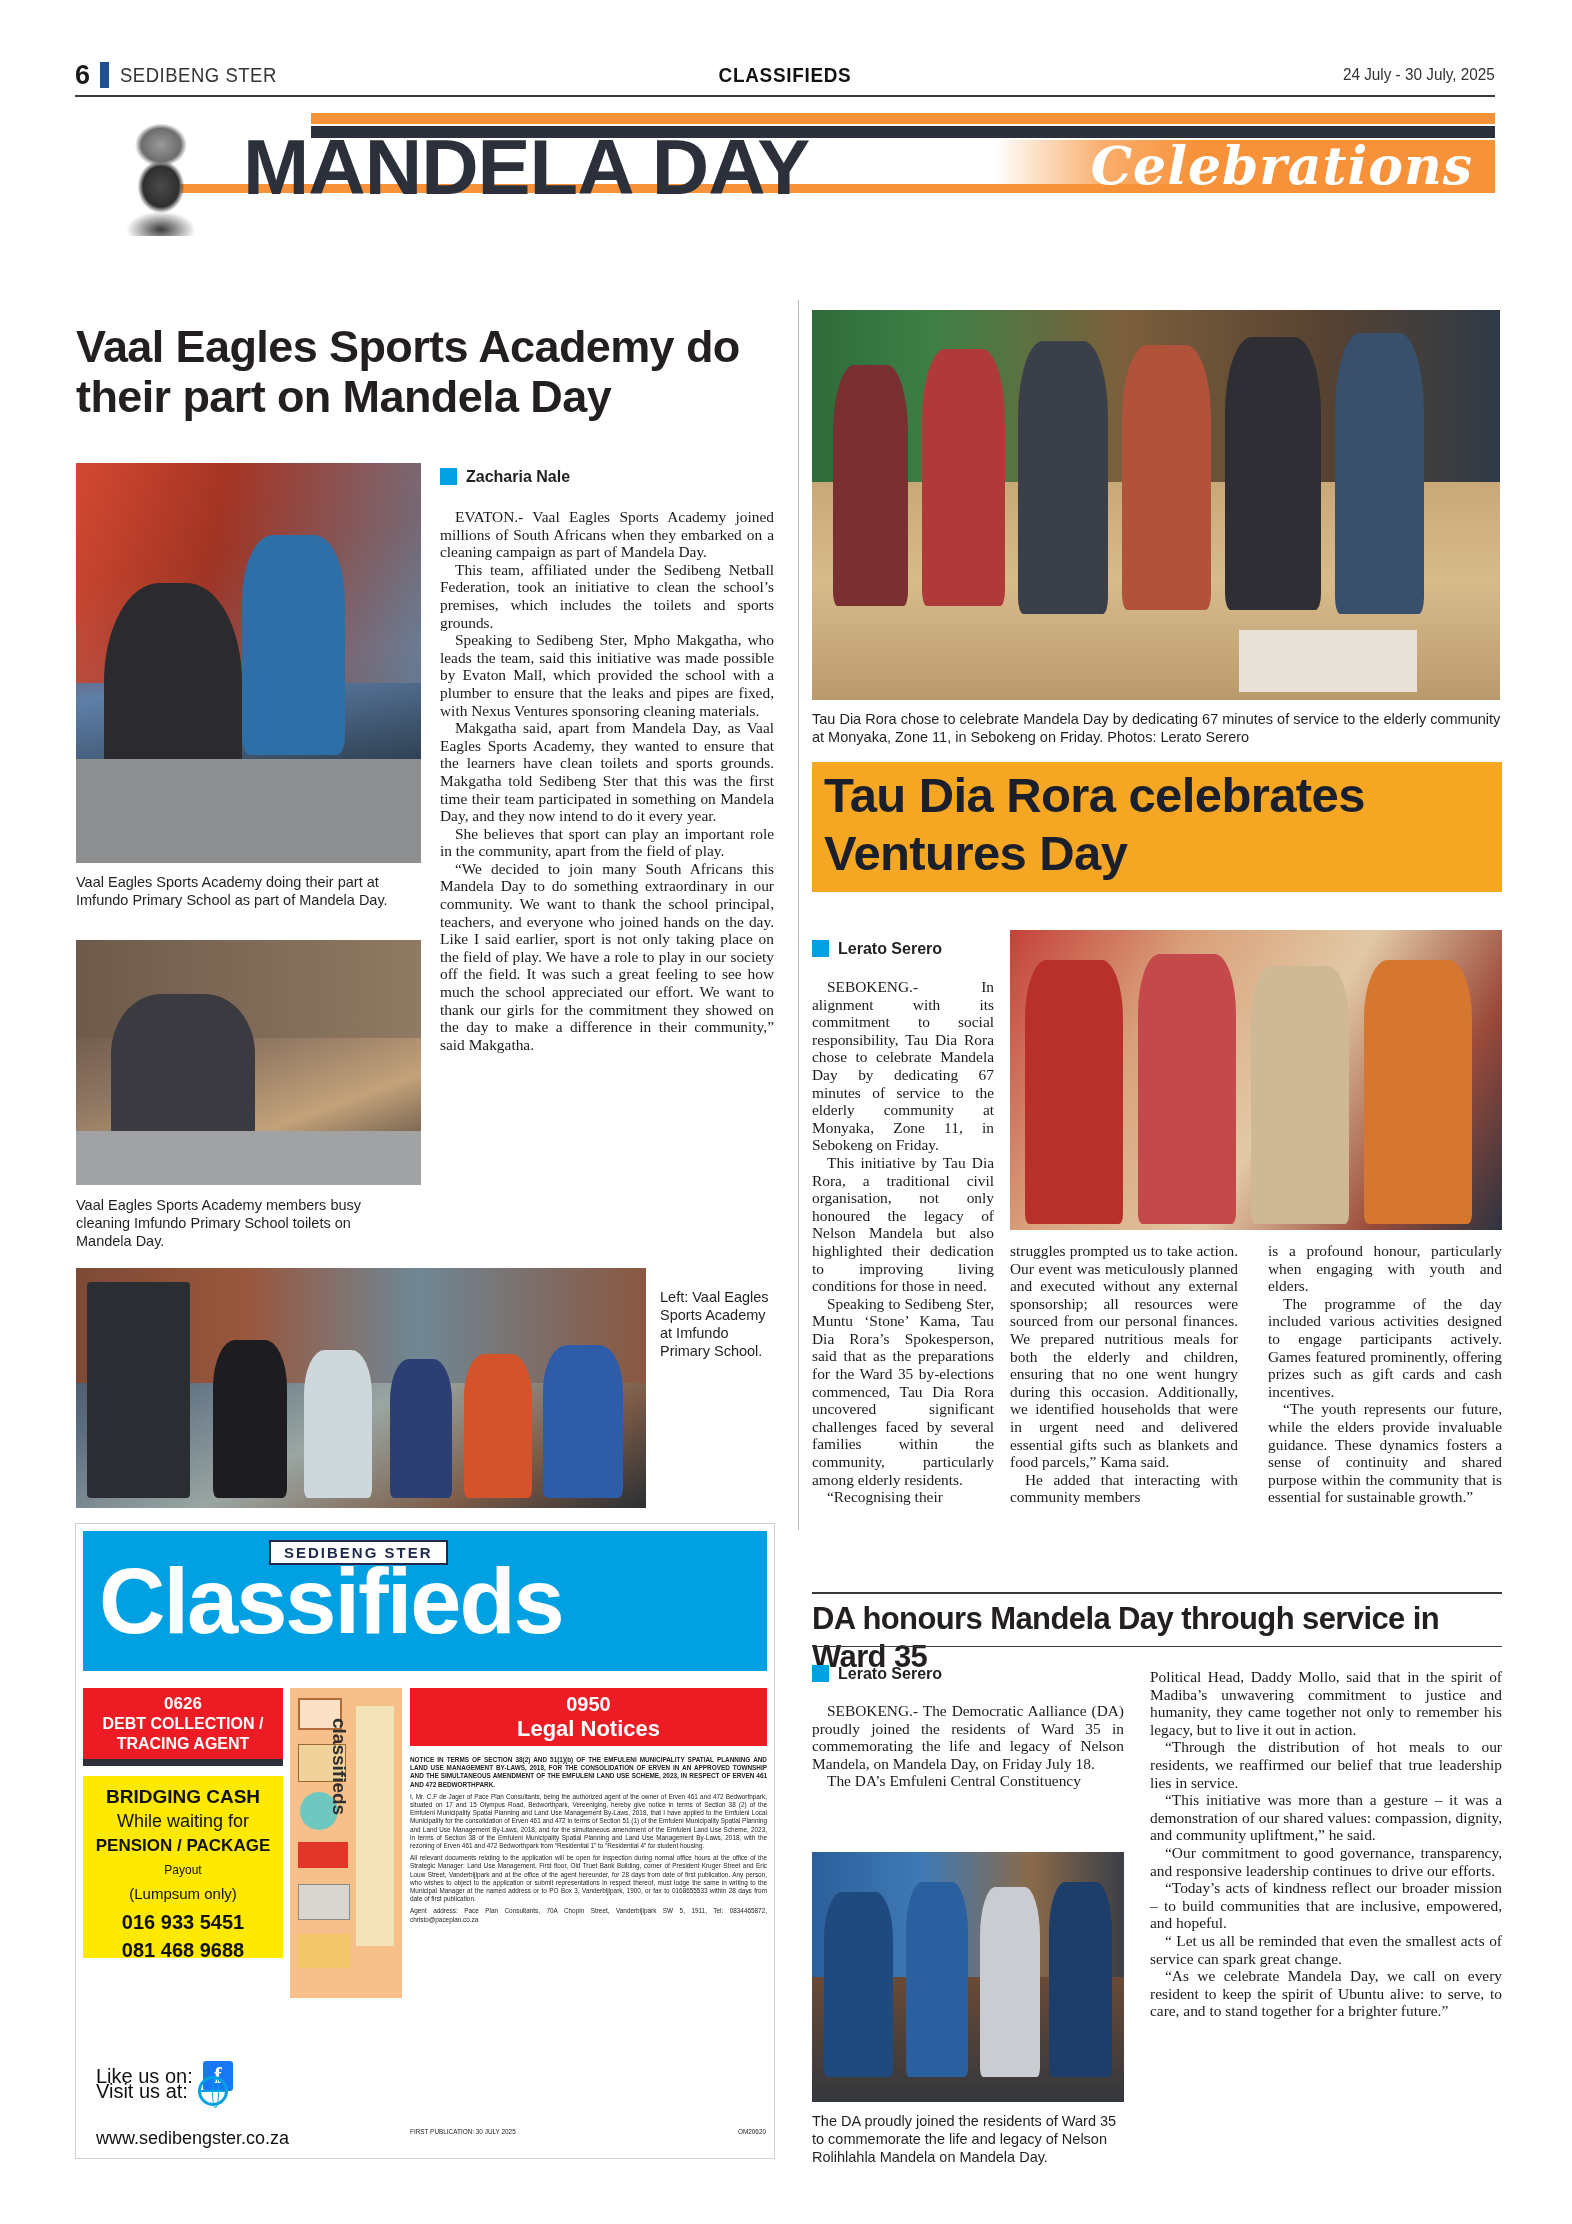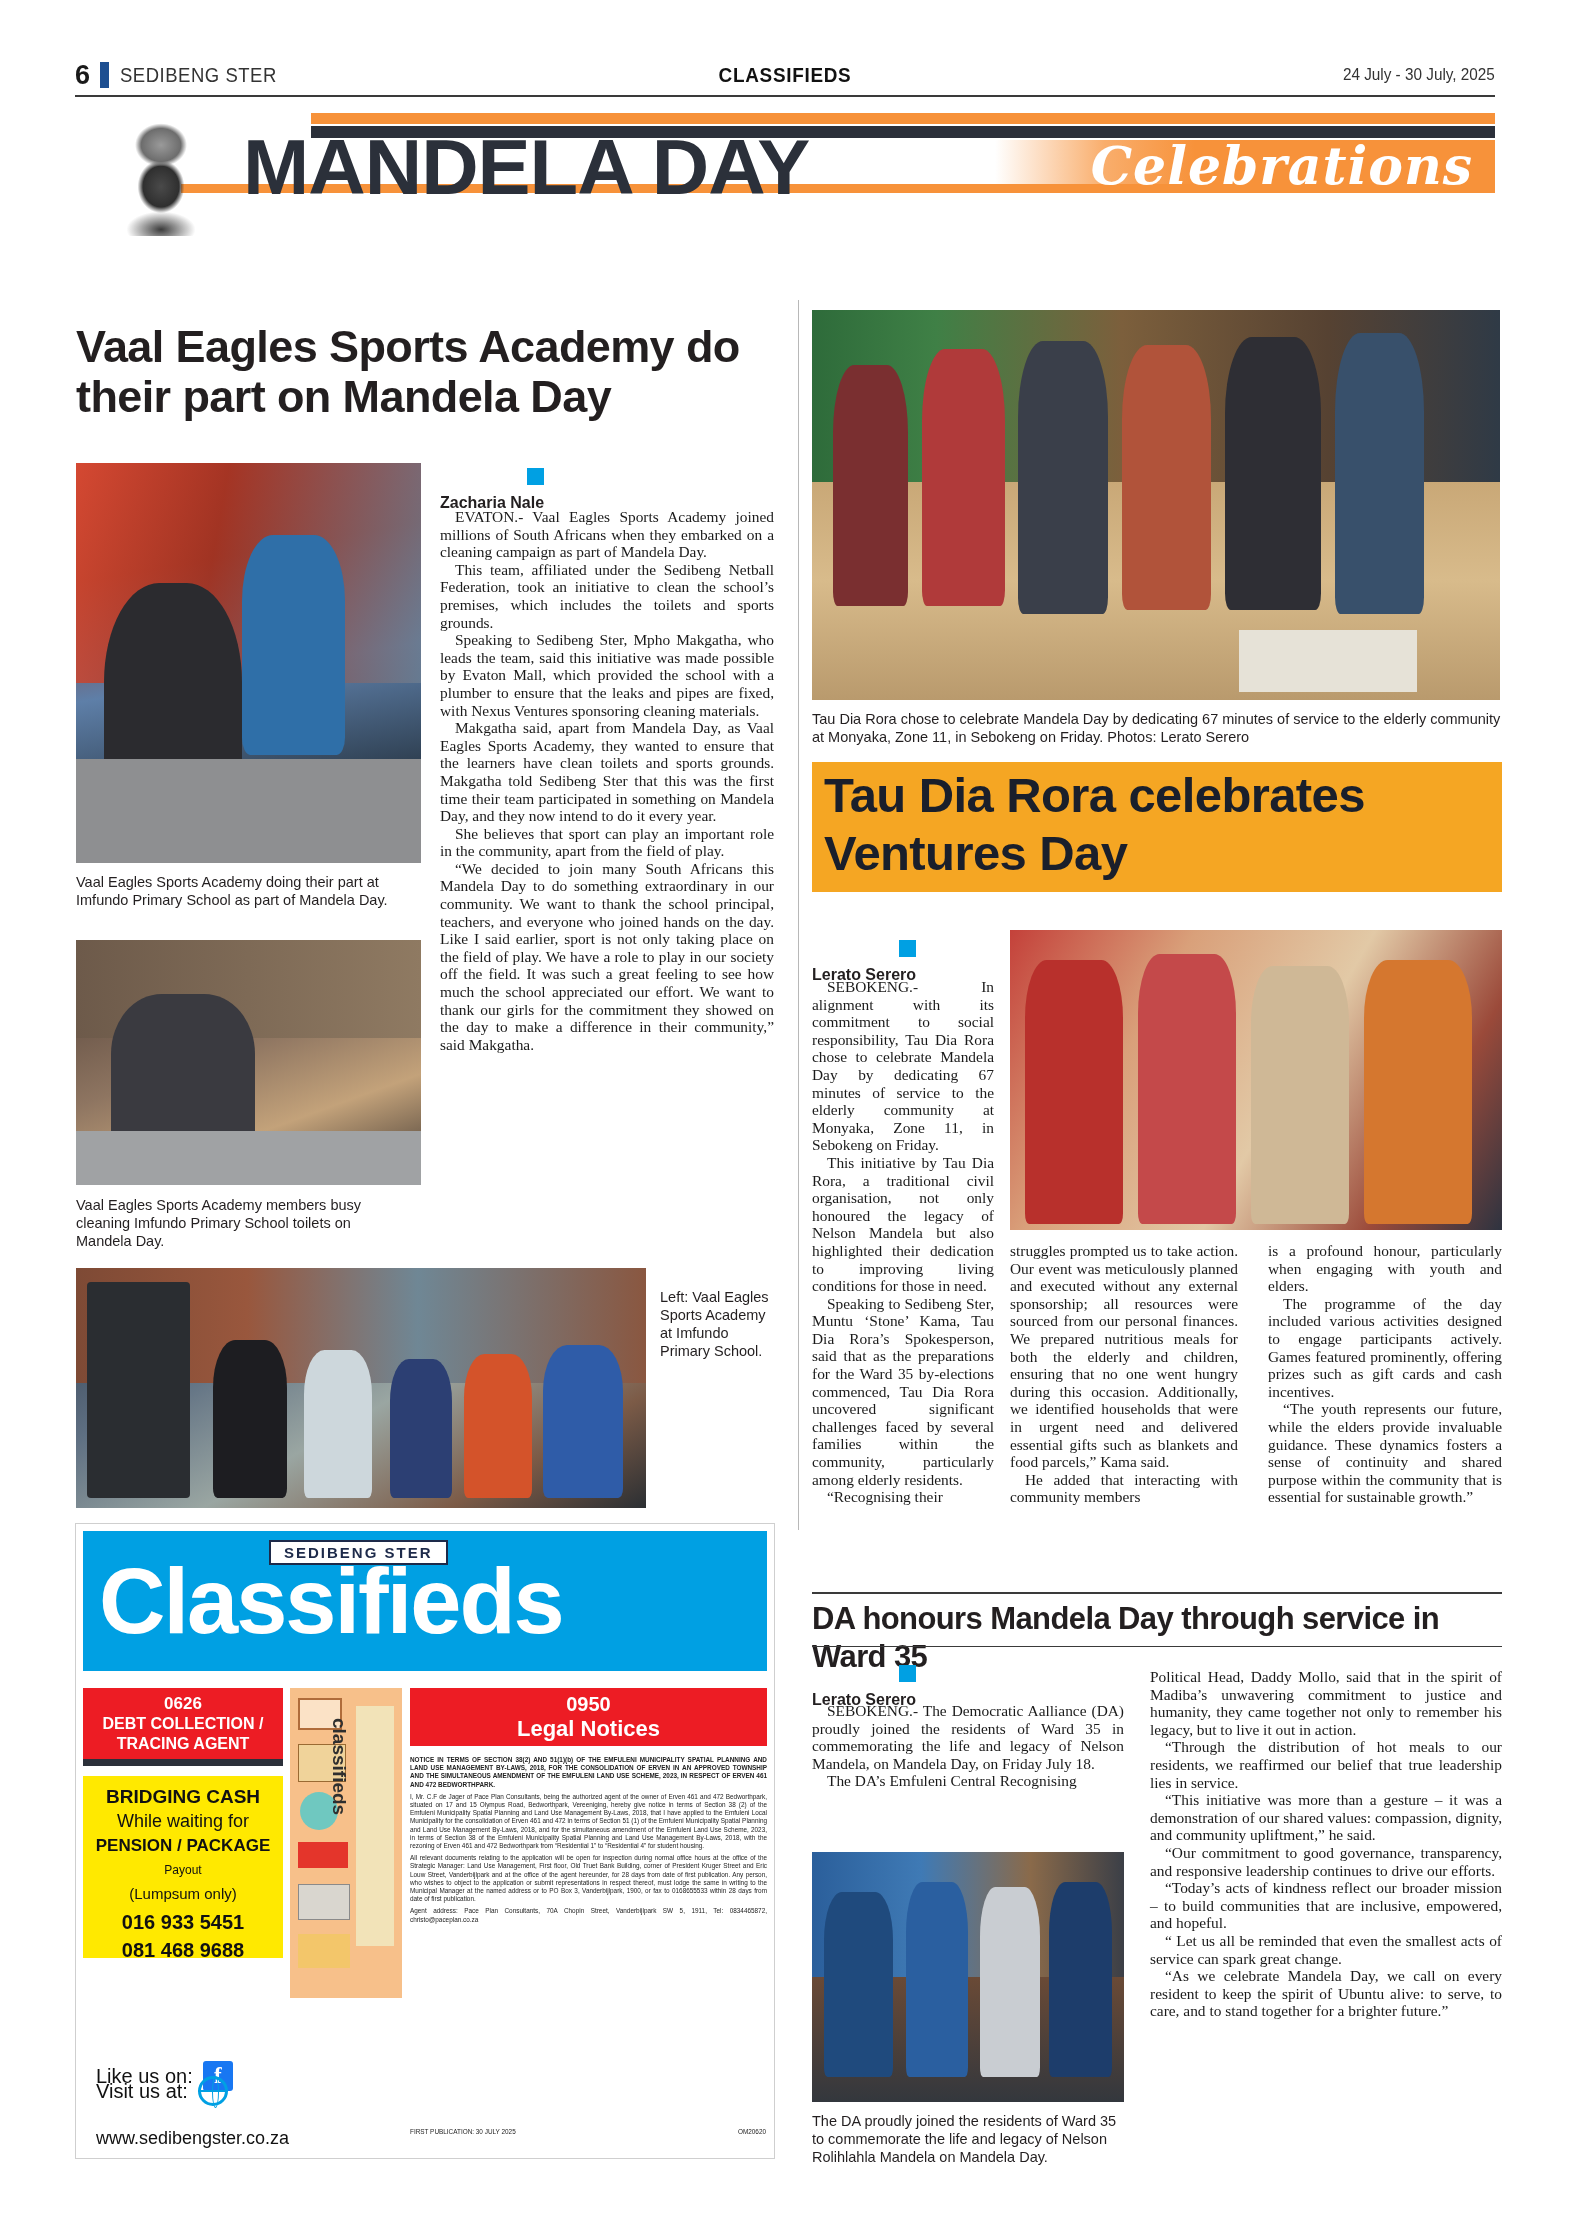--- a/index.html
+++ b/index.html
@@ -69,21 +69,21 @@
       radial-gradient(ellipse 46px 24px at 50% 95%, #3a3a3a 0%, rgba(58,58,58,0) 75%);
     filter:grayscale(1);
   }
 
   
   .hl {
     font-family:"Liberation Sans", sans-serif;
     font-weight:bold; color:#231f20;
     letter-spacing:-0.6px;
   }
-  .byline { display:flex; align-items:flex-end; gap:9px;flex-direction:column; }
+  .byline { display:flex; align-items:flex-start; gap:9px; }
   .byline-sq { width:17px; height:17px; background:#00a0e3; flex:none; }
   .byline-name { font-size:16px; font-weight:bold; font-family:"Liberation Sans", sans-serif; color:#231f20; }
   .caption { font-size:14.5px; line-height:18px; color:#231f20; font-family:"Liberation Sans", sans-serif; }
   .bodytext {
     font-family:"Liberation Serif", serif;
     font-size:15.4px; line-height:17.6px; text-align:justify;
     color:#1a1a1a;
   }
   .bodytext p { margin:0; text-indent:15px; }
   .bodytext p.noind { text-indent:0; }
@@ -260,21 +260,21 @@
   <div class="hl" style="position:absolute; left:812px; top:1600px; width:700px; font-size:31px; line-height:38px;">DA honours Mandela Day through service in Ward 35</div>
   <div class="da-rule" style="left:812px; top:1646px; width:690px; height:1px;"></div>
 
   <div class="byline" style="position:absolute; left:812px; top:1665px;">
     <span class="byline-sq"></span>
     <span class="byline-name">Lerato Serero</span>
   </div>
 
   <div class="bodytext" style="position:absolute; left:812px; top:1702px; width:312px;">
     <p>SEBOKENG.- The Democratic Aalliance (DA) proudly joined the residents of Ward 35 in commemorating the life and legacy of Nelson Mandela, on Mandela Day, on Friday July 18.</p>
-    <p>The DA’s Emfuleni Central Recognising</p>
+    <p>The DA’s Emfuleni Central Constituency</p>
   </div>
 
   <div class="photo ph6" style="position:absolute; left:812px; top:1852px; width:312px; height:250px;">
     <div style="position:absolute;left:0;top:0;right:0;height:52%;background:linear-gradient(90deg,#2b5f9b 0%,#3f7ab5 35%,#8a6a4a 70%,#3b3f47 100%)"></div>
     <div style="position:absolute;left:0;top:50%;right:0;bottom:0;background:linear-gradient(180deg,#6a4a36,#33373d)"></div>
     <div style="position:absolute;left:4%;top:16%;width:22%;height:74%;background:#1f4a7d;border-radius:26% 26% 5% 5%"></div>
     <div style="position:absolute;left:30%;top:12%;width:20%;height:78%;background:#2a5fa0;border-radius:26% 26% 5% 5%"></div>
     <div style="position:absolute;left:54%;top:14%;width:19%;height:76%;background:#c9cdd2;border-radius:26% 26% 5% 5%"></div>
     <div style="position:absolute;left:76%;top:12%;width:20%;height:78%;background:#1d3d6b;border-radius:26% 26% 5% 5%"></div>
   </div>

